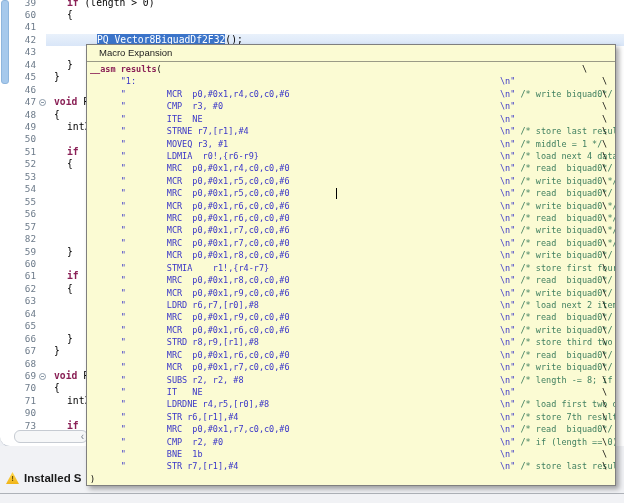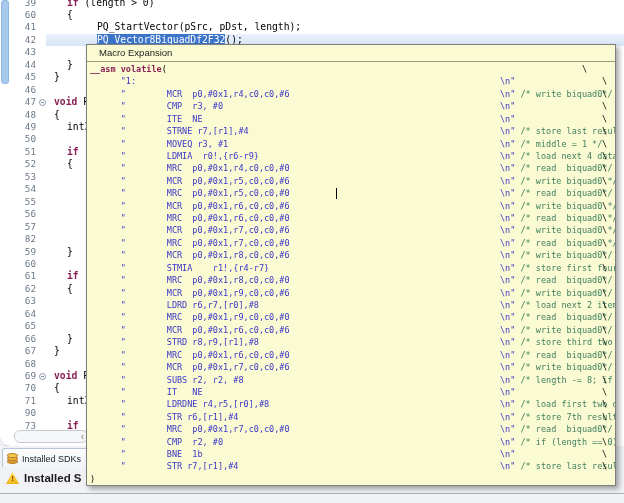--- a/index.html
+++ b/index.html
@@ -106,21 +106,20 @@
         <div class="code-row" style="top: -3.5px;">
           <span class="lnum">39</span>
           <span class="ctext ind1"><span class="kw">if</span><span> (length &gt; 0)</span></span>
         </div>
         <div class="code-row" style="top: 8.95px;">
           <span class="lnum">60</span>
           <span class="ctext ind1"><span>{</span></span>
         </div>
         <div class="code-row" style="top: 21.4px;">
           <span class="lnum">41</span>
-          <span class="ctext ind2"><span>PQ_StartVector(pSrc, pDst, length);</span></span>
         </div>
         <div class="code-row" style="top: 33.85px;">
           <div class="cur-band"></div>
           <span class="lnum">42</span>
           <span class="ctext ind2"><span class="sel">PQ_Vector8BiquadDf2F32</span><span>();</span></span>
         </div>
         <div class="code-row" style="top: 46.3px;">
           <span class="lnum">43</span>
           <span class="ctext ind0"></span>
         </div>
@@ -246,39 +245,31 @@
           <span class="lnum">73</span>
           <span class="ctext ind1"><span class="kw">if</span><span> (</span></span>
         </div>
       </div>
     <div class="hscroll">
       <span class="arrow">‹</span>
     </div>
   </div>
 
   <div class="bottom-panel">
-    <div class="view-tab">
-      <span class="sdk-icon">
-        <span class="disc d3"></span>
-          <span class="disc d2"></span>
-          <span class="disc d1"></span>
-      </span>
-      <span class="tab-label">Installed SDKs</span>
-    </div>
     <div class="panel-heading">
       <span class="warn-icon"></span>
       <span class="heading-label">Installed S</span>
     </div>
     <div class="panel-divider"></div>
   </div>
 
   <div class="popup">
     <div class="popup-header">Macro Expansion</div>
     <div class="popup-body" id="popup-body">
-        <div class="pline" style="top: 0px;"><span class="kw">__asm</span><span class="plain"> </span><span class="kw">volatile</span><span class="plain">(</span><span class="bs" style="right: 28px;">\</span></div>
+        <div class="pline" style="top: 0px;"><span class="kw">__asm</span><span class="plain"> </span><span class="kw">results</span><span class="plain">(</span><span class="bs" style="right: 28px;">\</span></div>
         <div class="pline" style="top: 12.42px;"><span>      "1:</span><span class="tail"><span>\n"</span></span><span class="bs">\</span></div>
         <div class="pline" style="top: 24.84px;"><span>      "        MCR  p0,#0x1,r4,c0,c0,#6</span><span class="tail"><span>\n"</span><span class="cmt"> /* write biquad0*/</span></span><span class="bs">\</span></div>
         <div class="pline" style="top: 37.26px;"><span>      "        CMP  r3, #0</span><span class="tail"><span>\n"</span></span><span class="bs">\</span></div>
         <div class="pline" style="top: 49.68px;"><span>      "        ITE  NE</span><span class="tail"><span>\n"</span></span><span class="bs">\</span></div>
         <div class="pline" style="top: 62.1px;"><span>      "        STRNE r7,[r1],#4</span><span class="tail"><span>\n"</span><span class="cmt"> /* store last result*/</span></span><span class="bs">\</span></div>
         <div class="pline" style="top: 74.52px;"><span>      "        MOVEQ r3, #1</span><span class="tail"><span>\n"</span><span class="cmt"> /* middle = 1 */</span></span><span class="bs">\</span></div>
         <div class="pline" style="top: 86.94px;"><span>      "        LDMIA  r0!,{r6-r9}</span><span class="tail"><span>\n"</span><span class="cmt"> /* load next 4 datas */</span></span><span class="bs">\</span></div>
         <div class="pline" style="top: 99.36px;"><span>      "        MRC  p0,#0x1,r4,c0,c0,#0</span><span class="tail"><span>\n"</span><span class="cmt"> /* read  biquad0*/</span></span><span class="bs">\</span></div>
         <div class="pline" style="top: 111.78px;"><span>      "        MCR  p0,#0x1,r5,c0,c0,#6</span><span class="tail"><span>\n"</span><span class="cmt"> /* write biquad0 */</span></span><span class="bs">\</span></div>
         <div class="pline" style="top: 124.2px;"><span>      "        MRC  p0,#0x1,r5,c0,c0,#0</span><span class="tail"><span>\n"</span><span class="cmt"> /* read  biquad0*/</span></span><span class="bs">\</span></div>

